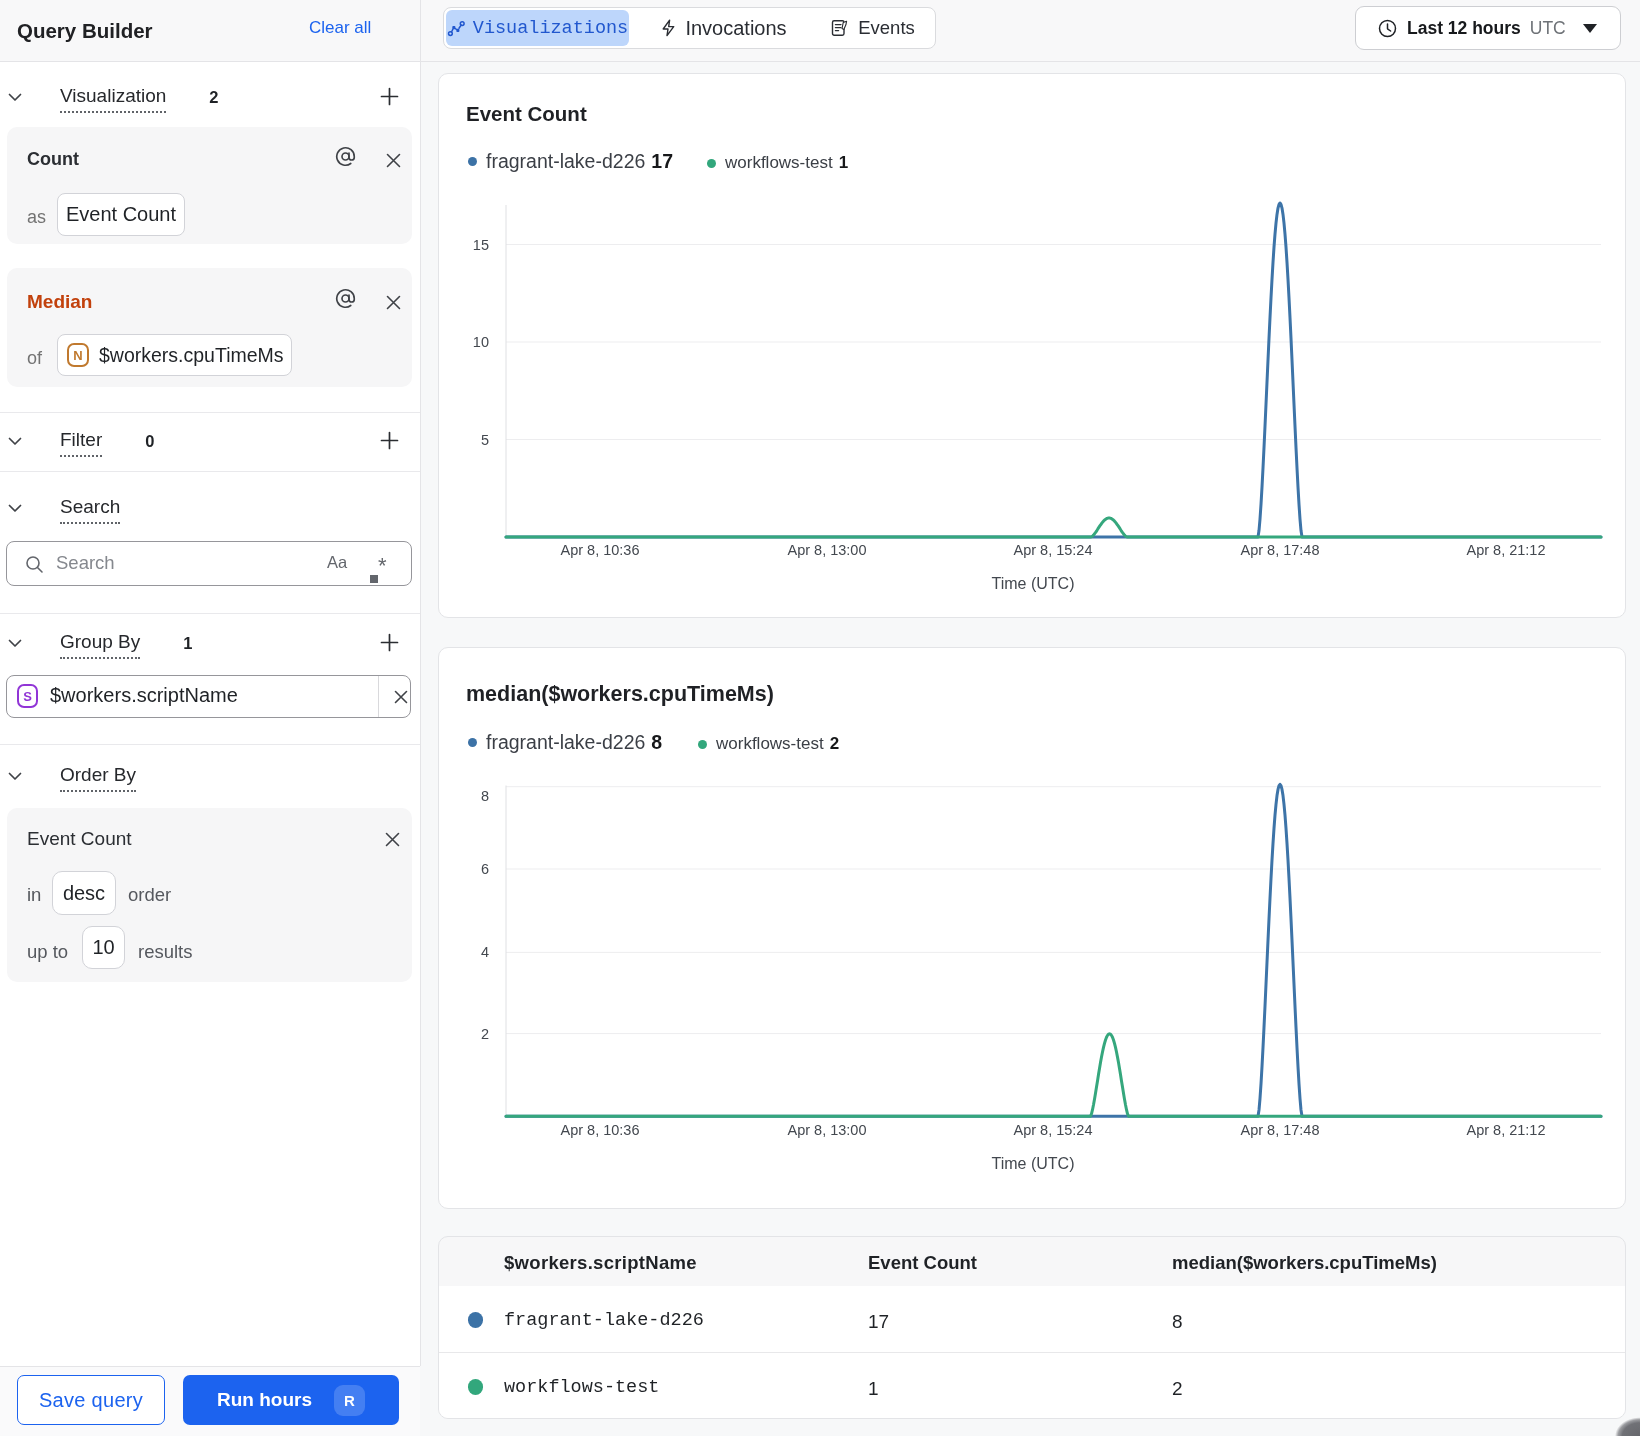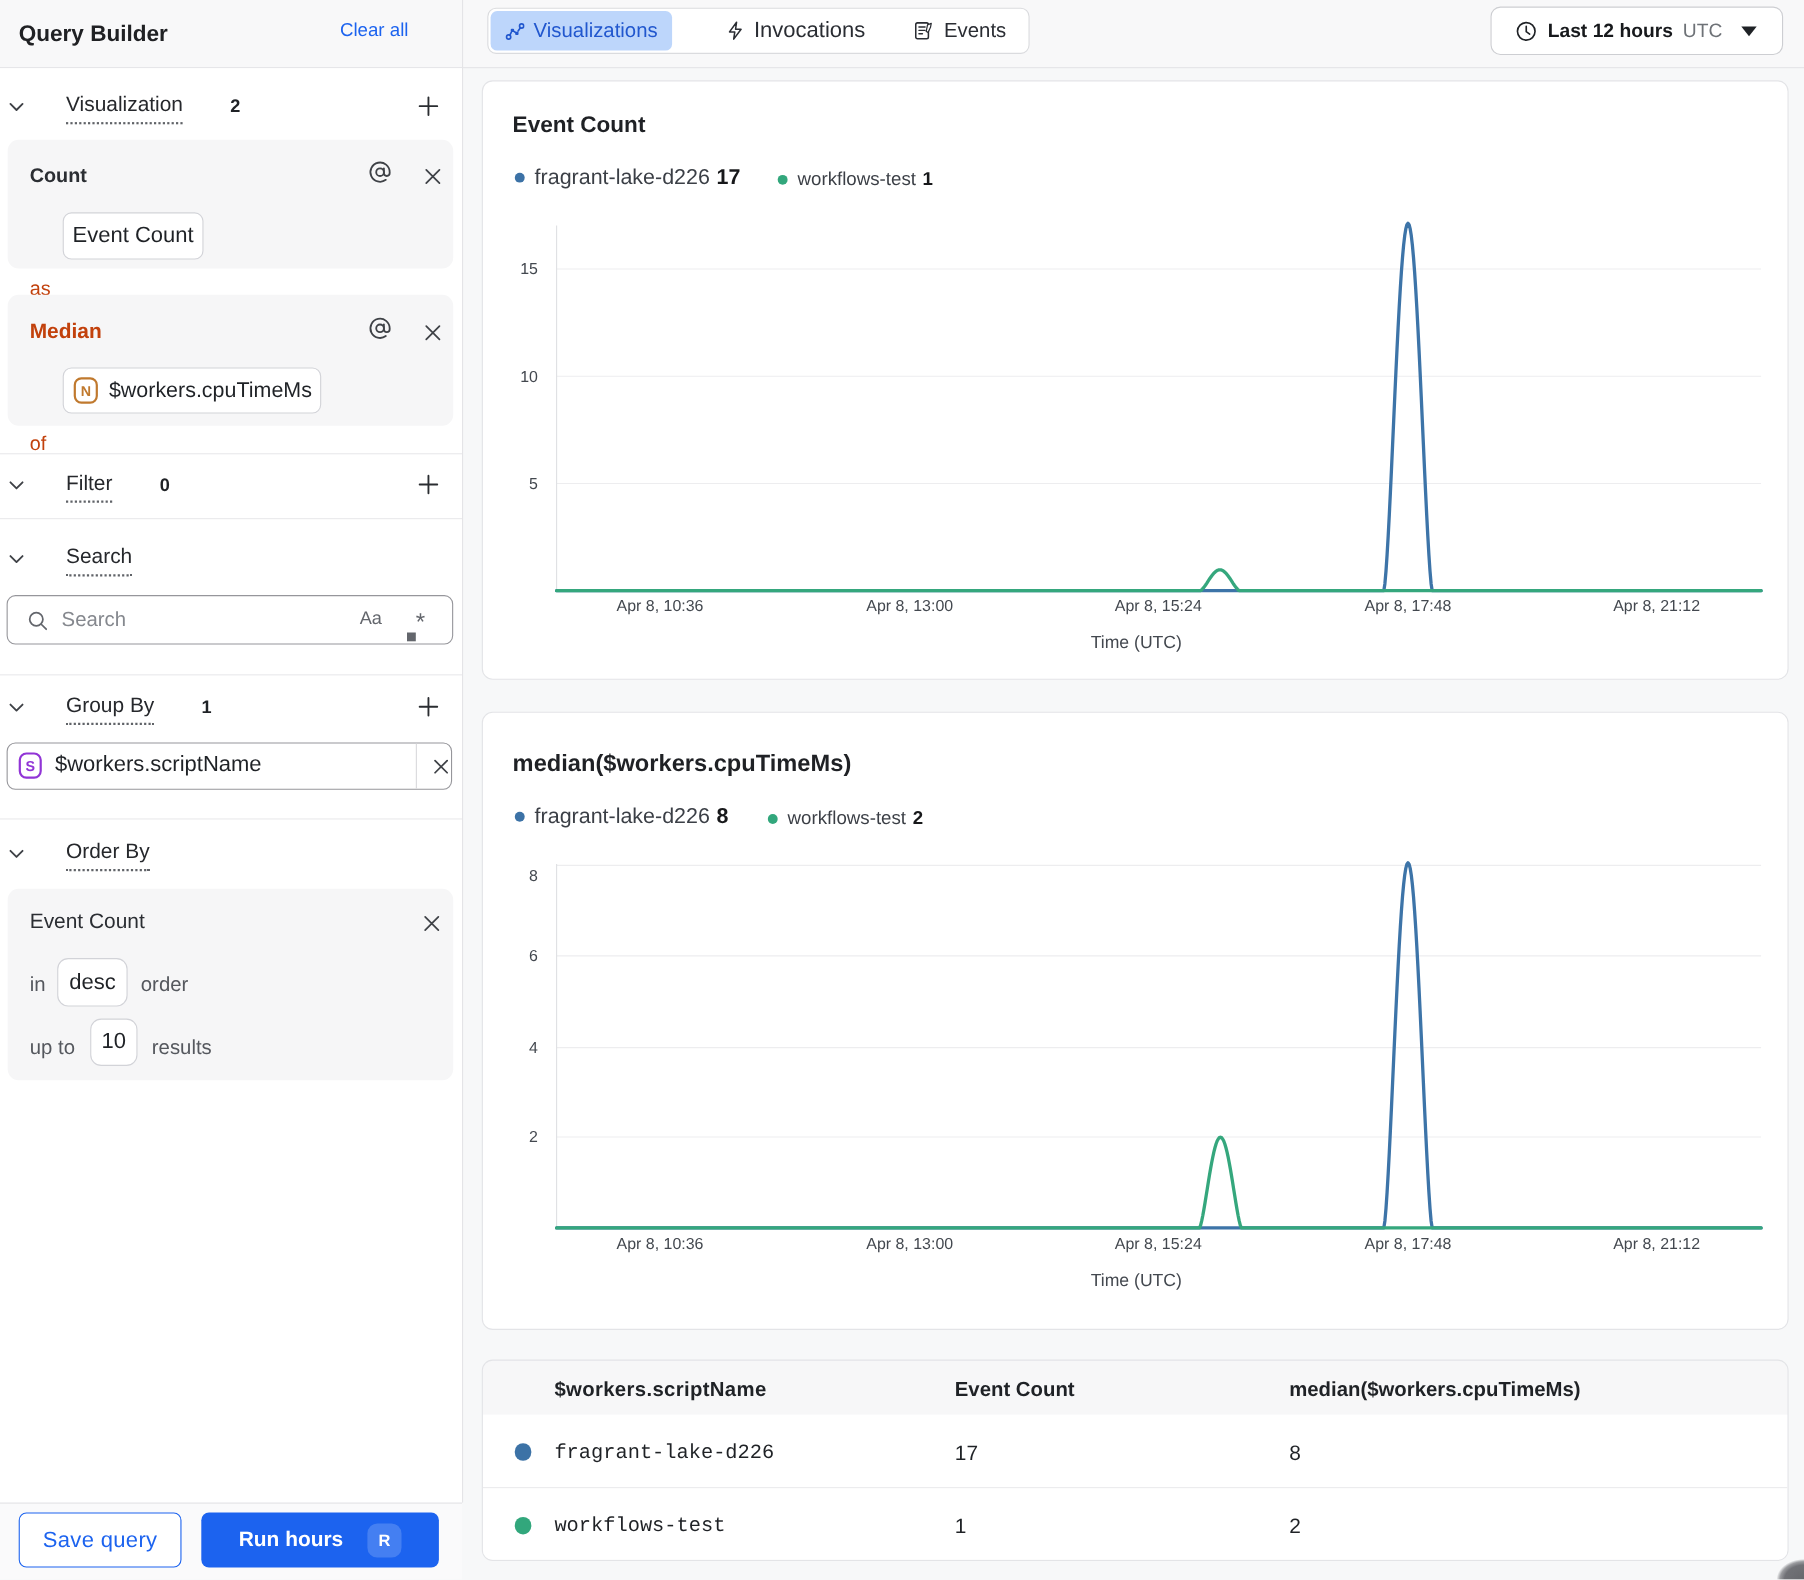--- a/index.html
+++ b/index.html
@@ -11,21 +11,21 @@
 #sidebar { position:absolute; left:0; top:62px; width:420px; height:1304px; background:#fff; }
 #vline { position:absolute; left:420px; top:0; width:1px; height:1366px; background:#e4e4e7; }
 #footer { position:absolute; left:0; top:1366px; width:420px; height:70px; background:#fafafb; border-top:1px solid #e4e4e7; }
 .rule { position:absolute; left:0; width:420px; height:1px; background:#e9e9ec; }
 .card { position:absolute; left:7px; width:405px; background:#f6f6f7; border-radius:10px; }
 .whitebox { background:#fff; border:1px solid #d2d3d8; border-radius:8px; display:flex; align-items:center; justify-content:center; font-size:20px; color:#1f2226; }
 .sechdr { position:absolute; left:8px; display:flex; align-items:center;gap:28px; }
 .sechdr .lbl { font-size:19px; color:#26282c; border-bottom:2px dotted #606368; padding-bottom:4px; margin-left:10px; }
 .sechdr .cnt { font-size:16.5px; font-weight:bold; color:#1f2226; margin-left:15px; padding-bottom:4px; }
 .plus { position:absolute; }
-.gray { color:#c2410c;margin-top:45px; }
+.gray { color:#737373; }
 .dgray { color:#55585e; }
 svg.icon { display:block; }
 
 .mcard { position:absolute; background:#fff; border:1px solid #e3e4e7; border-radius:10px; }
 .ctitle { position:absolute; left:27px; font-size:20.5px; font-weight:bold; color:#1f2125; }
 .legend { position:absolute; display:flex; align-items:center; font-size:16px; color:#3b3f46; }
 .ldot { width:9px; height:9px; border-radius:50%; margin-right:9px; }
 .lval { font-weight:bold; color:#17181a; margin-left:6px; }
 .chart-text { font-size:14.5px; fill:#43484f; font-family:"Liberation Sans",sans-serif; }
 
@@ -162,21 +162,21 @@
   <div class="abs dgray" style="left:131px; top:133px; font-size:18.5px;">results</div>
 </div>
 
 <div class="abs" style="left:17px; top:1375px; width:148px; height:50px; background:#fff; border:1.5px solid #1c63ef; border-radius:7px; display:flex; align-items:center; justify-content:center; font-size:20px; letter-spacing:0.3px; color:#1c63ef; font-weight:400;">Save query</div>
 <div class="abs" style="left:183px; top:1375px; width:216px; height:50px; background:#1c63ef; border-radius:7px; display:flex; align-items:center; justify-content:center; font-size:18.5px; color:#fff; font-weight:bold;">
   <span style="font-size:19px;">Run hours</span>
   <span style="display:inline-flex; width:31px; height:31px; border-radius:8px; background:rgba(255,255,255,0.18); border-radius:9px; align-items:center; justify-content:center; font-size:15px; font-weight:600; margin-left:22px;">R</span>
 </div>
 
 <div class="abs" style="left:443px; top:7px; width:493px; height:42px; background:#fff; border:1px solid #dadbde; border-radius:8px;"></div>
-<div class="abs" style="left:446px; top:10px; width:165px; height:36px; background:#bdd6fb; border-radius:6px; display:flex; align-items:center; justify-content:center;">
+<div class="abs" style="left:446px; top:10px; width:183px; height:36px; background:#bdd6fb; border-radius:6px; display:flex; align-items:center; justify-content:center;font-family:Liberation Mono, monospace;">
   <svg class="icon" width="18" height="17" viewBox="0 0 18 17" style="margin-right:8px;">
       <circle cx="3.4" cy="13.6" r="1.9" stroke="#2157ce" stroke-width="1.5" fill="none"></circle>
       <circle cx="15.2" cy="3.6" r="1.9" stroke="#2157ce" stroke-width="1.5" fill="none"></circle>
       <path d="M4.5,12 L5.8,9.4 M8.2,8.5 L9.4,9.3 M12,8.2 L14.1,5.2" stroke="#2157ce" stroke-width="1.5" fill="none" stroke-linecap="round"></path>
       <rect x="5.3" y="6.1" width="3.1" height="3.1" rx="0.9" fill="#2157ce"></rect>
       <rect x="9.3" y="8.8" width="3.1" height="3.1" rx="0.9" fill="#2157ce"></rect>
     </svg>
   <span style="font-size:18.5px; color:#2157ce; font-weight:500;">Visualizations</span>
 </div>
 <div class="abs" style="left:644px; top:10px; width:160px; height:36px; display:flex; align-items:center; justify-content:center;">

